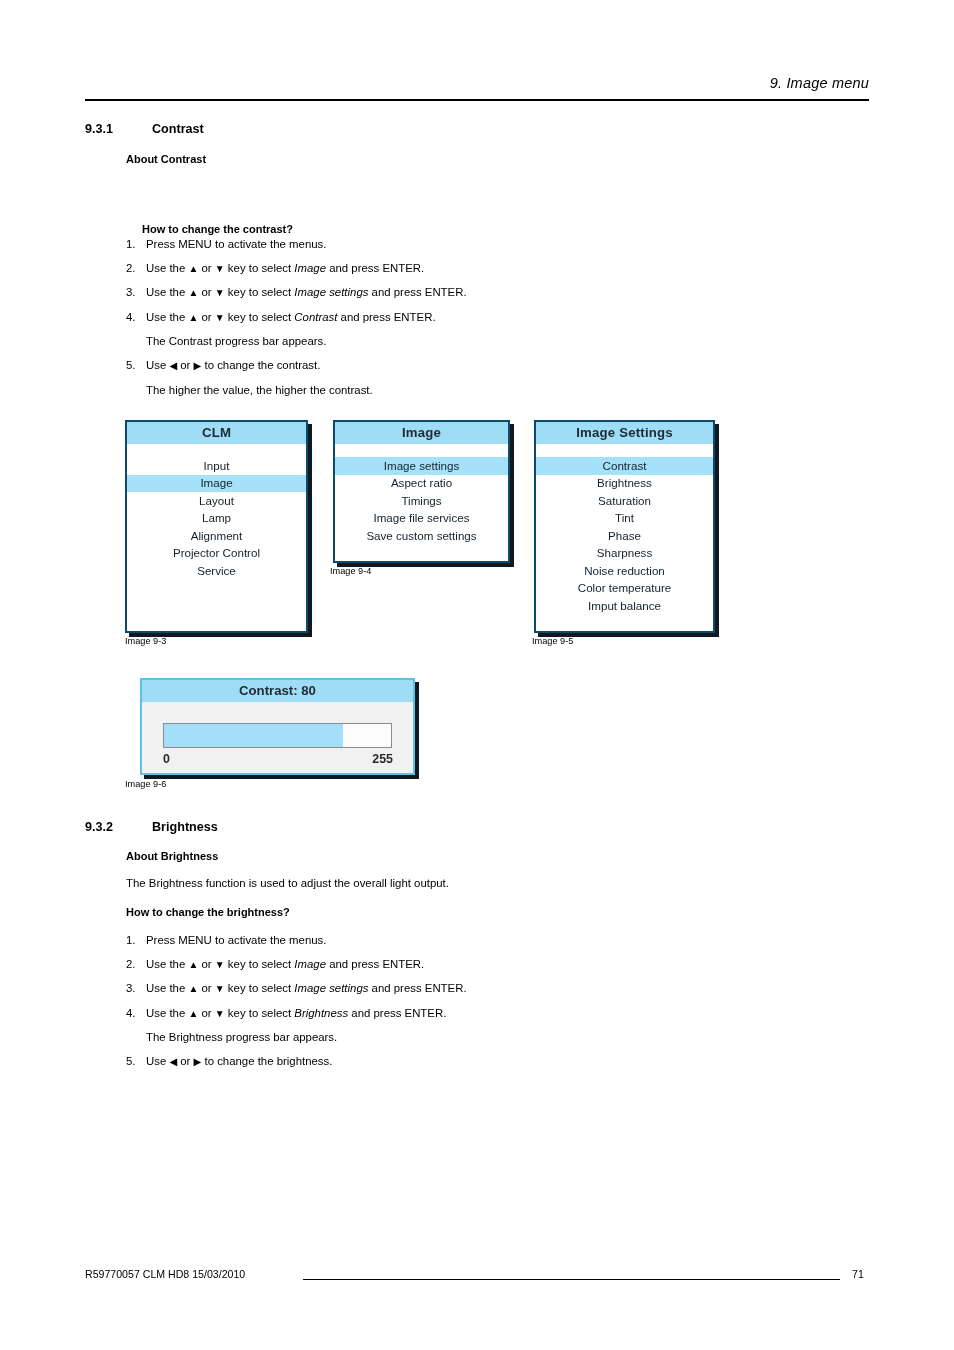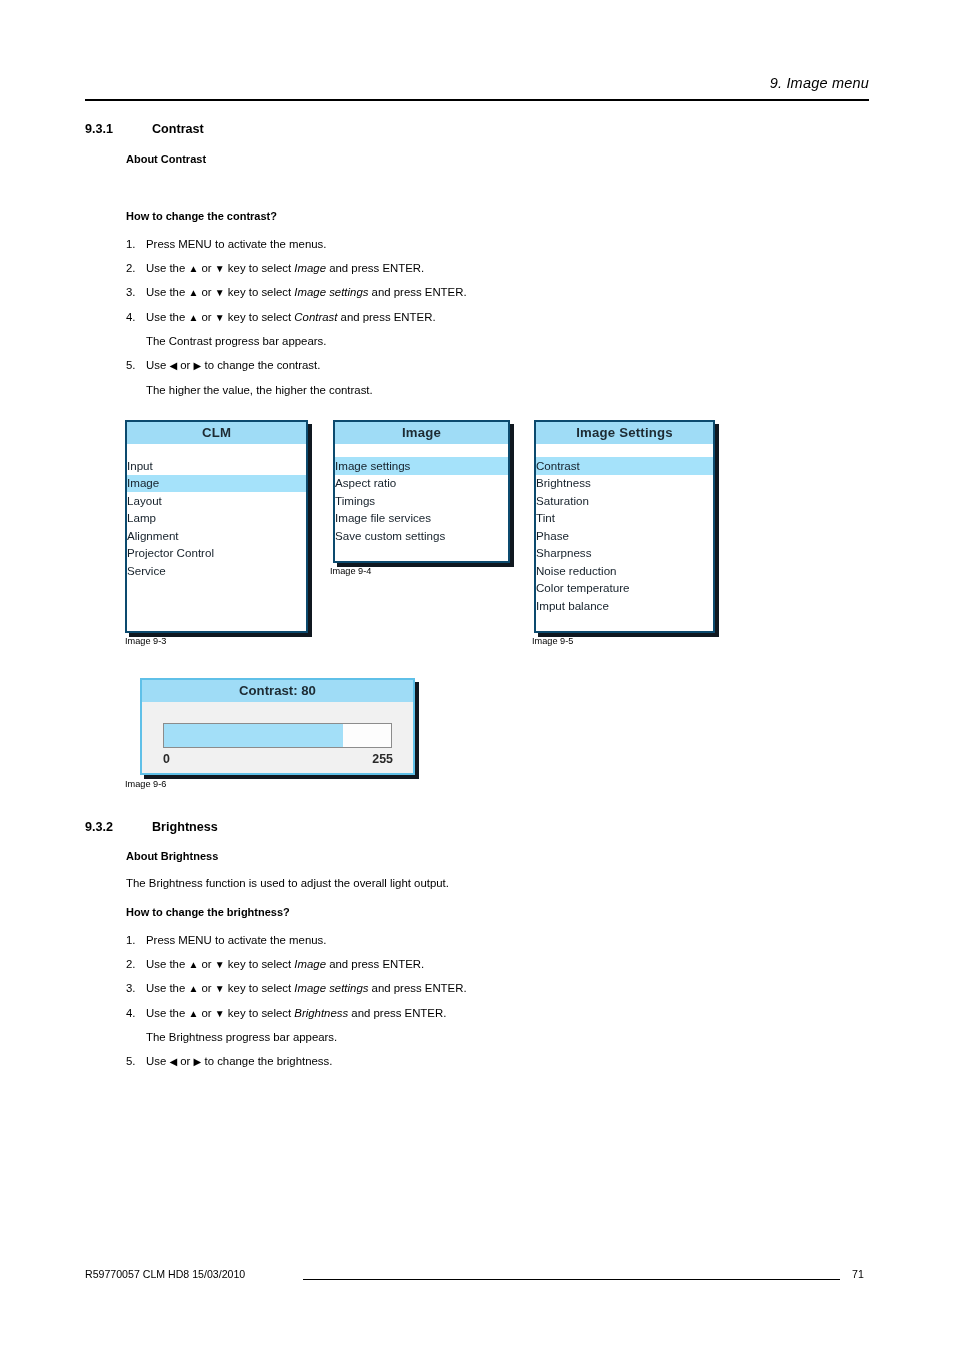--- a/index.html
+++ b/index.html
@@ -125,20 +125,21 @@
   }
   .osd-gap {
     height: 13px;
     background: #ffffff;
   }
   .osd-items {
     background: #ffffff;
     padding-bottom: 4px;
   }
   .osd-item {
+    text-align: center;
     font-size: 11.6px;
     color: #15202a;
     padding: 1.5px 0 1.5px 0;
     line-height: 14.5px;
   }
   .osd-item.sel {
     background: #a5e2fa;
   }
 
   .caption {
@@ -233,21 +234,21 @@
   </div>
   <div class="header-rule"></div>
 
   <div class="sec-num-row" style="top:122px;">
     <span class="sec-num">9.3.1</span>
     <span class="sec-title">Contrast</span>
   </div>
 
   <div class="sub-head" style="top:153px;">About Contrast</div>
 
-  <div class="sub-head" style="top:210px;">How to change the contrast?</div>
+  <div class="sub-head" style="top:223px;margin-left:16px;">How to change the contrast?</div>
 
   <div class="olist" id="steps-contrast" style="top:237px;">
       <div class="oitem"><span class="num">1.</span><span>Press <b>MENU</b> to activate the menus.</span></div>
       <div class="oitem"><span class="num">2.</span><span>Use the <span class="arrow">▲</span> or <span class="arrow">▼</span> key to select <i>Image</i> and press <b>ENTER</b>.</span></div>
       <div class="oitem"><span class="num">3.</span><span>Use the <span class="arrow">▲</span> or <span class="arrow">▼</span> key to select <i>Image settings</i> and press <b>ENTER</b>.</span></div>
       <div class="oitem"><span class="num">4.</span><span>Use the <span class="arrow">▲</span> or <span class="arrow">▼</span> key to select <i>Contrast</i> and press <b>ENTER</b>.</span></div>
       <div class="oitem cont"><span>The Contrast progress bar appears.</span></div>
       <div class="oitem"><span class="num">5.</span><span>Use <span class="arrow">◀</span> or <span class="arrow">▶</span> to change the contrast.</span></div>
       <div class="oitem cont"><span>The higher the value, the higher the contrast.</span></div>
     </div>

